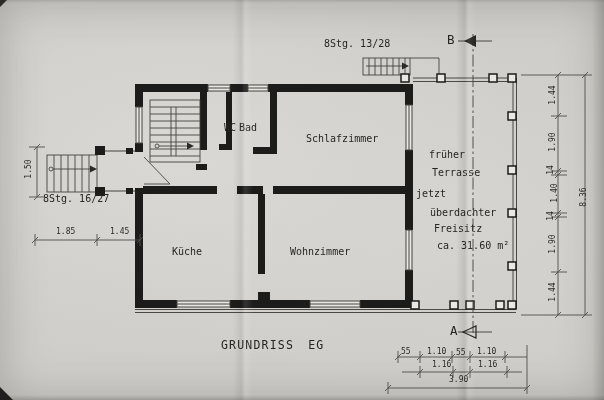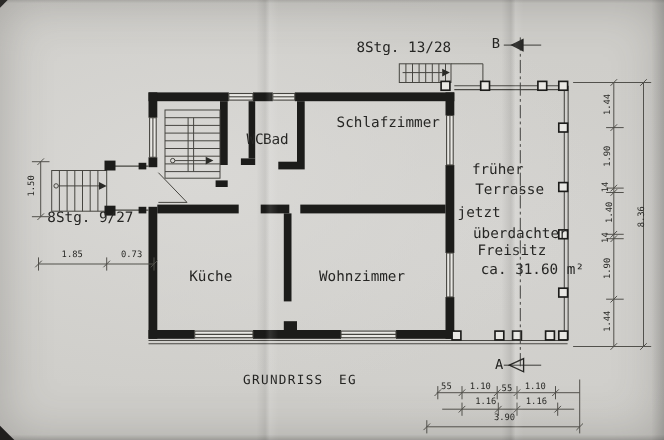--- a/index.html
+++ b/index.html
@@ -14,21 +14,21 @@
   }
   .fold{position:absolute;top:0;bottom:0;width:20px;pointer-events:none;}
   .fold.f1{left:233px;background:linear-gradient(90deg, rgba(0,0,0,0) 0%, rgba(0,0,0,0.07) 40%, rgba(255,255,255,0.10) 62%, rgba(0,0,0,0) 100%);}
   .fold.f2{left:456px;background:linear-gradient(90deg, rgba(0,0,0,0) 0%, rgba(0,0,0,0.09) 42%, rgba(255,255,255,0.09) 64%, rgba(0,0,0,0) 100%);}
   .edge-r{position:absolute;top:0;bottom:0;right:0;width:12px;background:linear-gradient(90deg, rgba(0,0,0,0), rgba(0,0,0,0.14));}
   .edge-b{position:absolute;left:0;right:0;bottom:0;height:5px;background:linear-gradient(180deg, rgba(0,0,0,0), rgba(0,0,0,0.16));}
   .edge-t{position:absolute;left:0;right:0;top:0;height:3px;background:linear-gradient(180deg, rgba(0,0,0,0.10), rgba(0,0,0,0));}
   .corner-bl{position:absolute;left:0;bottom:0;width:0;height:0;border-bottom:13px solid #201f1d;border-right:13px solid transparent;}
   .corner-tl{position:absolute;left:0;top:0;width:0;height:0;border-top:7px solid #2b2a28;border-right:7px solid transparent;}
   svg{position:absolute;left:0;top:0;}
-  .lbl{position:absolute;color:#262624;font-size:13px;line-height:11px;white-space:pre;text-align:center;}
+  .lbl{position:absolute;color:#262624;font-size:10px;line-height:11px;white-space:pre;text-align:center;}
   .dim{position:absolute;color:#2a2a27;font-size:8px;line-height:9px;white-space:pre;}
   .vdim{position:absolute;color:#2a2a27;font-size:8px;line-height:9px;white-space:pre;transform:translate(-50%,-50%) rotate(-90deg);}
   .mark{position:absolute;color:#242422;font-size:12.5px;line-height:13px;}
   .title{position:absolute;color:#242422;font-size:11.5px;letter-spacing:1.2px;word-spacing:6px;white-space:pre;}
 </style>
 </head>
 <body>
 
 <div class="stage">
 
@@ -195,40 +195,40 @@
       <path d="M551 116 H567 M551 171 H567 M551 175 H567 M551 213 H567 M551 217 H567 M551 272 H567"></path>
       <path d="M555 78 L561 72 M555 119 L561 113 M555 174 L561 168 M555 178 L561 172 M555 216 L561 210 M555 220 L561 214 M555 275 L561 269 M555 318 L561 312"></path>
 
       <line x1="585" y1="75" x2="585" y2="315"></line>
       <path d="M582 78 L588 72 M582 318 L588 312"></path>
     </g>
   </svg>
 
   <span class="lbl" style="left:224px;top:122px">WC</span>
   <span class="lbl" style="left:239px;top:122px">Bad</span>
-  <span class="lbl" style="left:306px;top:106px">Schlafzimmer</span>
+  <span class="lbl" style="left:306px;top:133px">Schlafzimmer</span>
   <span class="lbl" style="left:172px;top:246px">Küche</span>
   <span class="lbl" style="left:290px;top:246px">Wohnzimmer</span>
 
   <span class="lbl" style="left:429px;top:149px">früher</span>
   <span class="lbl" style="left:432px;top:167px">Terrasse</span>
   <span class="lbl" style="left:416px;top:188px">jetzt</span>
   <span class="lbl" style="left:430px;top:207px">überdachter</span>
   <span class="lbl" style="left:434px;top:223px">Freisitz</span>
   <span class="lbl" style="left:437px;top:240px">ca. 31.60 m²</span>
 
   <span class="lbl" style="left:324px;top:38px">8Stg. 13/28</span>
-  <span class="lbl" style="left:43px;top:193px">8Stg. 9/27</span>
+  <span class="lbl" style="left:43px;top:193px">8Stg. 16/27</span>
 
   <span class="mark" style="left:447px;top:33px">B</span>
   <span class="mark" style="left:450px;top:324px">A</span>
 
   <span class="vdim" style="left:28px;top:169px">1.50</span>
   <span class="dim" style="left:56px;top:227px">1.85</span>
-  <span class="dim" style="left:110px;top:227px">0.73</span>
+  <span class="dim" style="left:110px;top:227px">1.45</span>
 
   <span class="dim" style="left:401px;top:347px">55</span>
   <span class="dim" style="left:427px;top:347px">1.10</span>
   <span class="dim" style="left:456px;top:348px">55</span>
   <span class="dim" style="left:477px;top:347px">1.10</span>
   <span class="dim" style="left:432px;top:360px">1.16</span>
   <span class="dim" style="left:478px;top:360px">1.16</span>
   <span class="dim" style="left:449px;top:375px">3.90</span>
 
   <span class="vdim" style="left:552px;top:95px">1.44</span>

